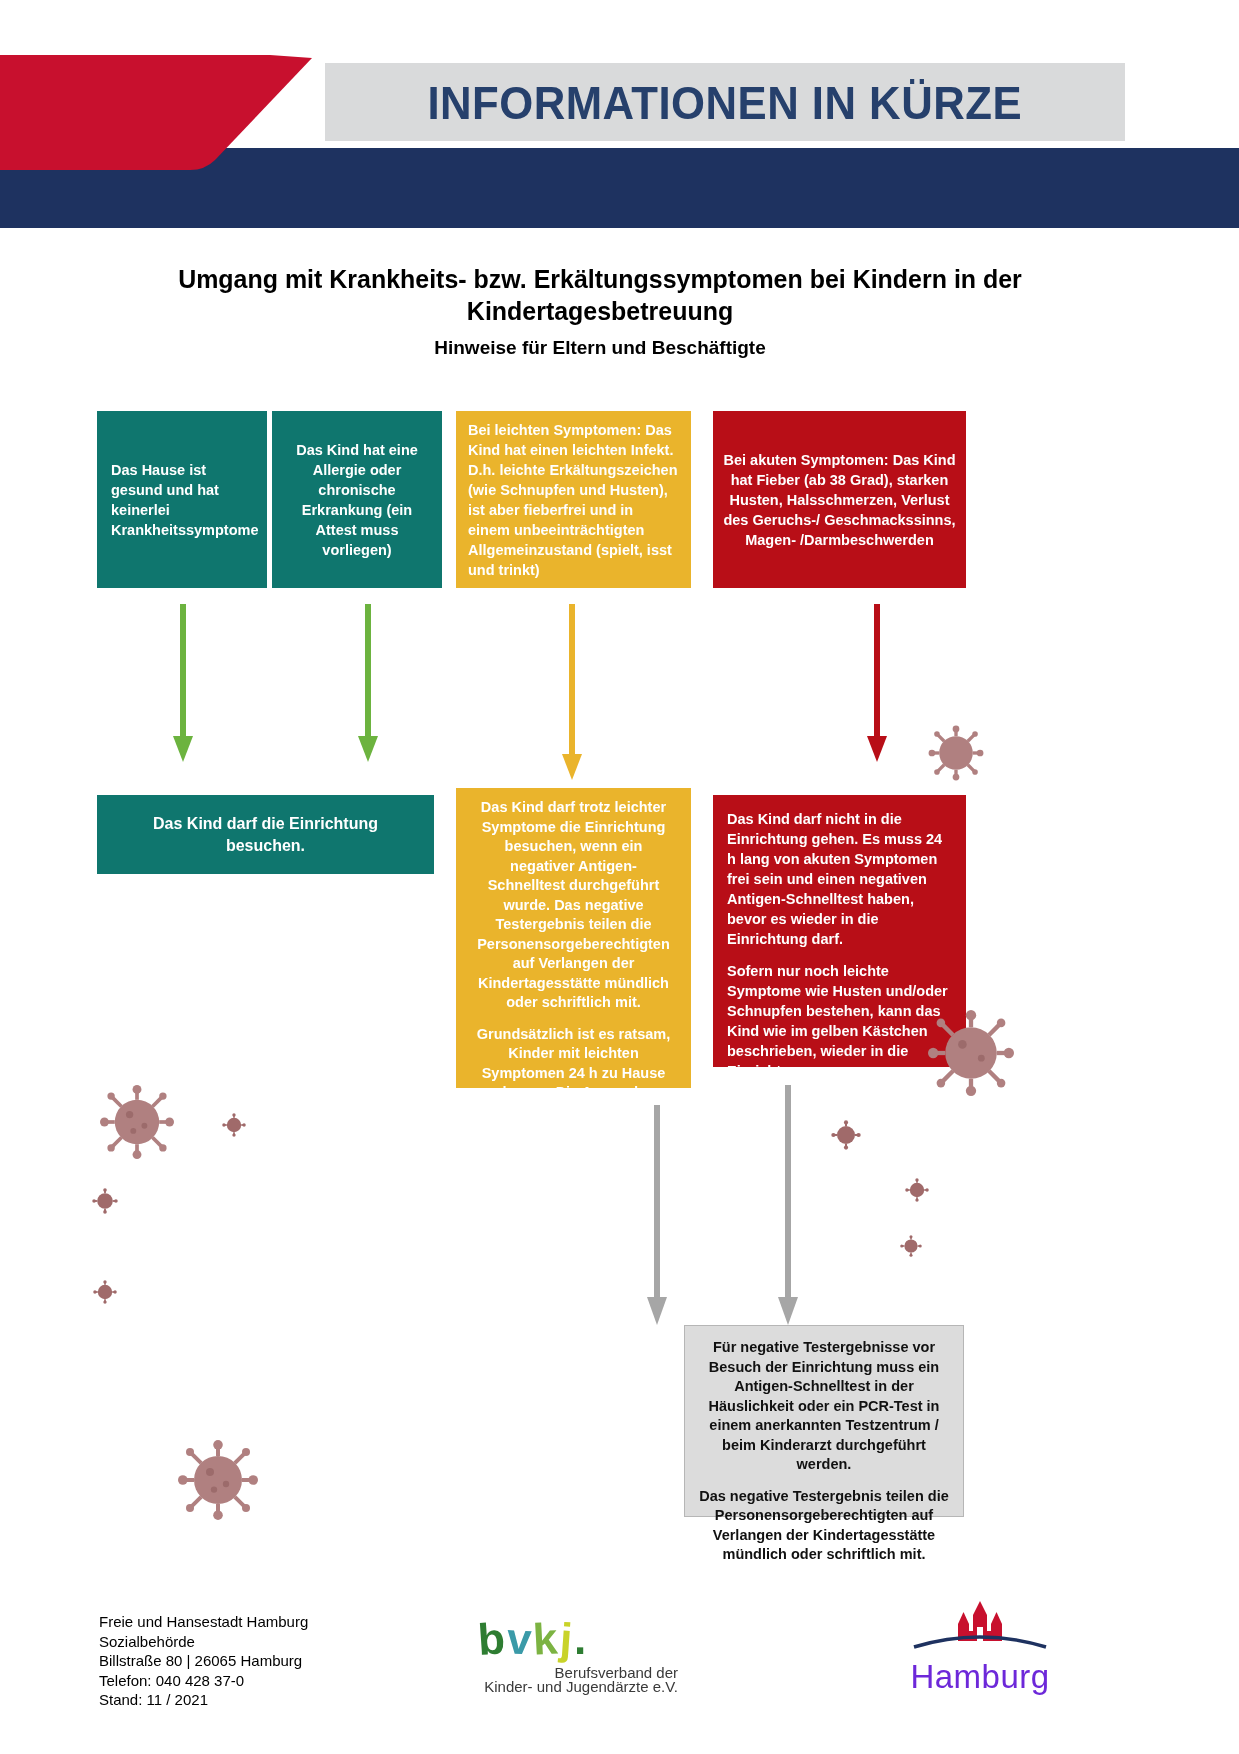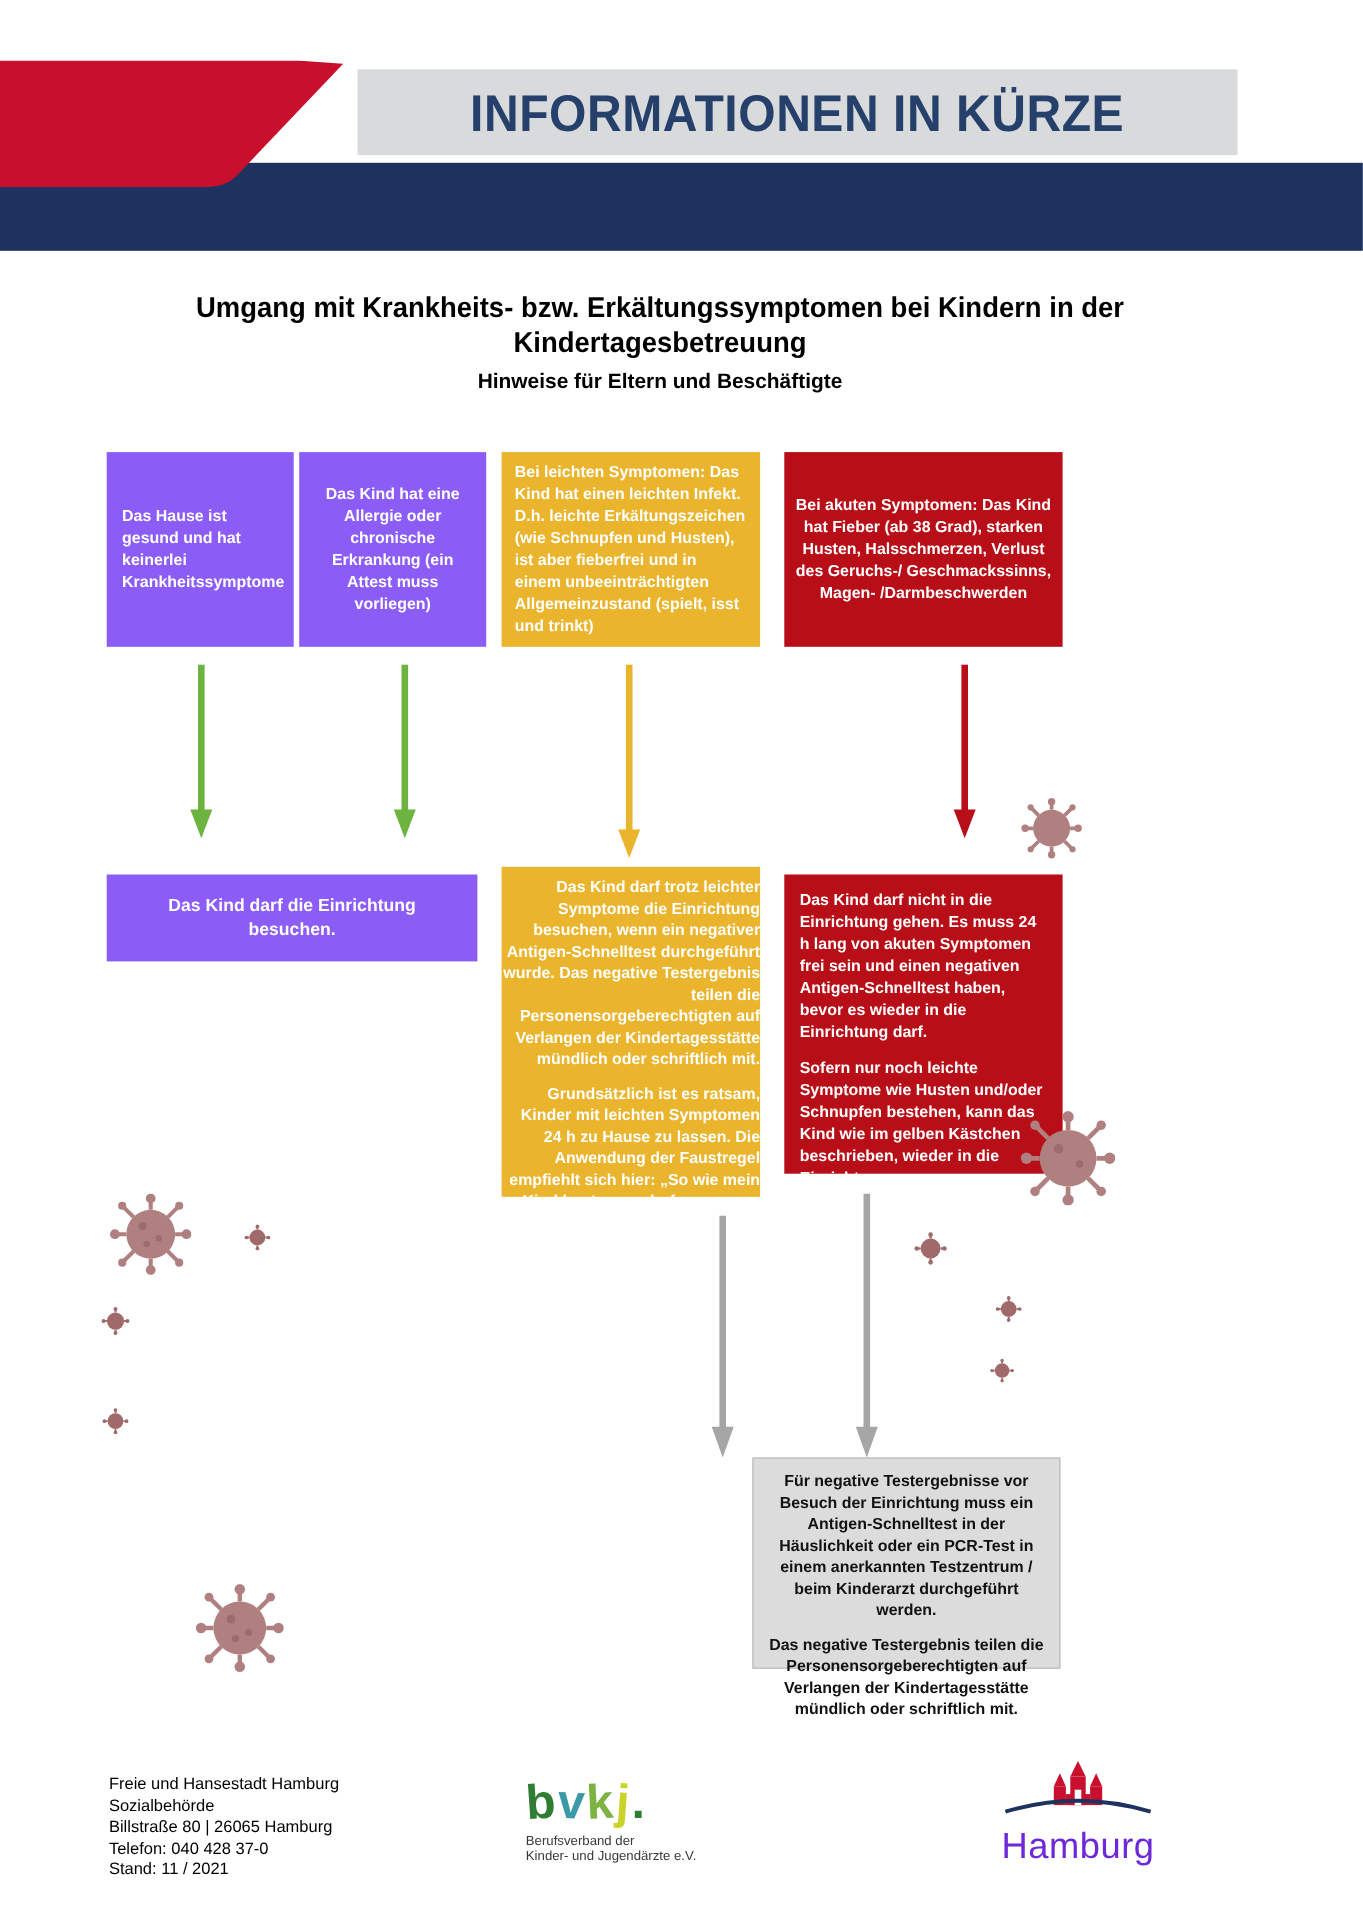--- a/index.html
+++ b/index.html
@@ -79,21 +79,21 @@
   
   .box {
     position: absolute;
     box-sizing: border-box;
     color: #ffffff;
     font-weight: bold;
     display: flex;
     flex-direction: column;
     justify-content: center;
   }
-  .green  { background: #8b5cf6; }
+  .green  { background: #0f766e; }
   .yellow { background: #eab42c; }
   .red    { background: #b80e17; }
   .grey   { background: #dcdcdc; color: #111111; border: 1px solid #b6b6b6; margin-left: 44px; }
 
   #box-healthy {
     left: 97px; top: 411px; width: 170px; height: 177px;
     padding: 0 14px;
     font-size: 14.5px; line-height: 20px;
     text-align: left;
   }
@@ -117,23 +117,23 @@
   }
 
   #box-may-attend {
     left: 97px; top: 795px; width: 337px; height: 79px;
     padding: 0 18px;
     font-size: 16px; line-height: 22px;
     text-align: center;
   }
   #box-mild-result {
     left: 456px; top: 788px; width: 235px; height: 300px;
-    padding: 10px 0;
+    padding: 10px 20px;
     font-size: 14.5px; line-height: 19.5px;
-    text-align: right;
+    text-align: center;
     justify-content: flex-start;
   }
   #box-acute-result {
     left: 713px; top: 795px; width: 253px; height: 272px;
     padding: 14px 14px;
     font-size: 14.5px; line-height: 20px;
     text-align: left;
     justify-content: flex-start;
   }
   #box-test-info {
@@ -177,23 +177,24 @@
     line-height: 44px;
     white-space: nowrap;
   }
   .bvkj-word .l1 { color: #2e7d32; display: inline-block; transform: rotate(-4deg); }
   .bvkj-word .l2 { color: #3a9aa8; display: inline-block; transform: rotate(3deg); }
   .bvkj-word .l3 { color: #7cb342; display: inline-block; transform: rotate(-3deg); }
   .bvkj-word .l4 { color: #c9d32a; display: inline-block; transform: rotate(4deg); }
   .bvkj-word .dot { color: #2e7d32; display: inline-block; }
   .bvkj-sub {
     margin-top: 5px;
-    font-size: 12px;
+    font-size: 15px;
     line-height: 14px;
     color: #3a3a3a;
+    text-align: right;
   }
 
   .logo-hamburg {
     position: absolute;
     left: 900px; top: 1597px;
     width: 160px;
     text-align: center;
   }
   .hamburg-word {
     font-size: 33px;

